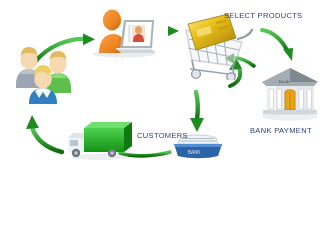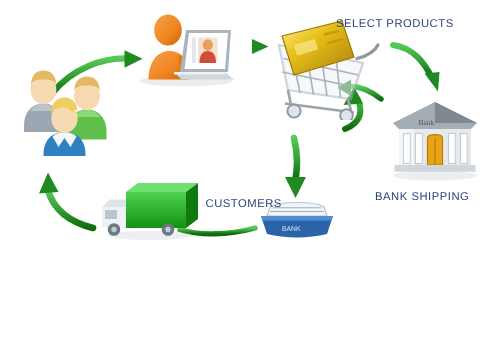--- a/index.html
+++ b/index.html
@@ -235,17 +235,17 @@
     </g>
     <path d="M8,12 L56,12 L52,24 C40,27 24,27 12,24 Z" fill="#2a63a8"></path>
     <path d="M8,12 L56,12 L55,15 L9,15 Z" fill="#4f8ed0"></path>
     <text x="22" y="22" font-family="Liberation Sans, sans-serif" font-size="4.5" fill="#d6e4f5">BANK</text>
   </svg>
 
 
   <div class="lbl" style="left:224px; top:11px;">SELECT PRODUCTS</div>
 
 
-  <div class="lbl" style="left:250px; top:126px;">BANK SHIPPING</div>
+  <div class="lbl" style="left:250px; top:126px;">BANK PAYMENT</div>
 
   <div class="lbl" style="left:137px; top:131px;">CUSTOMERS</div>
 
 </div>
 
 </body></html>

